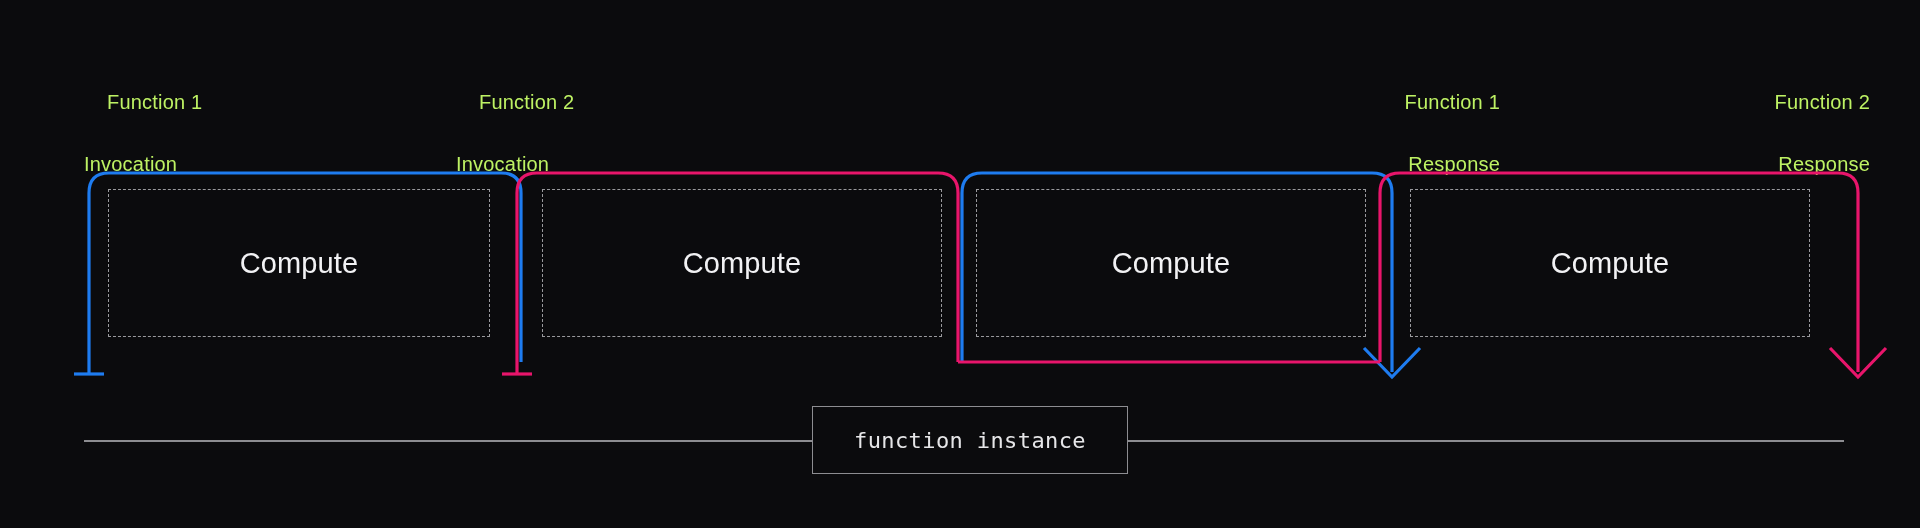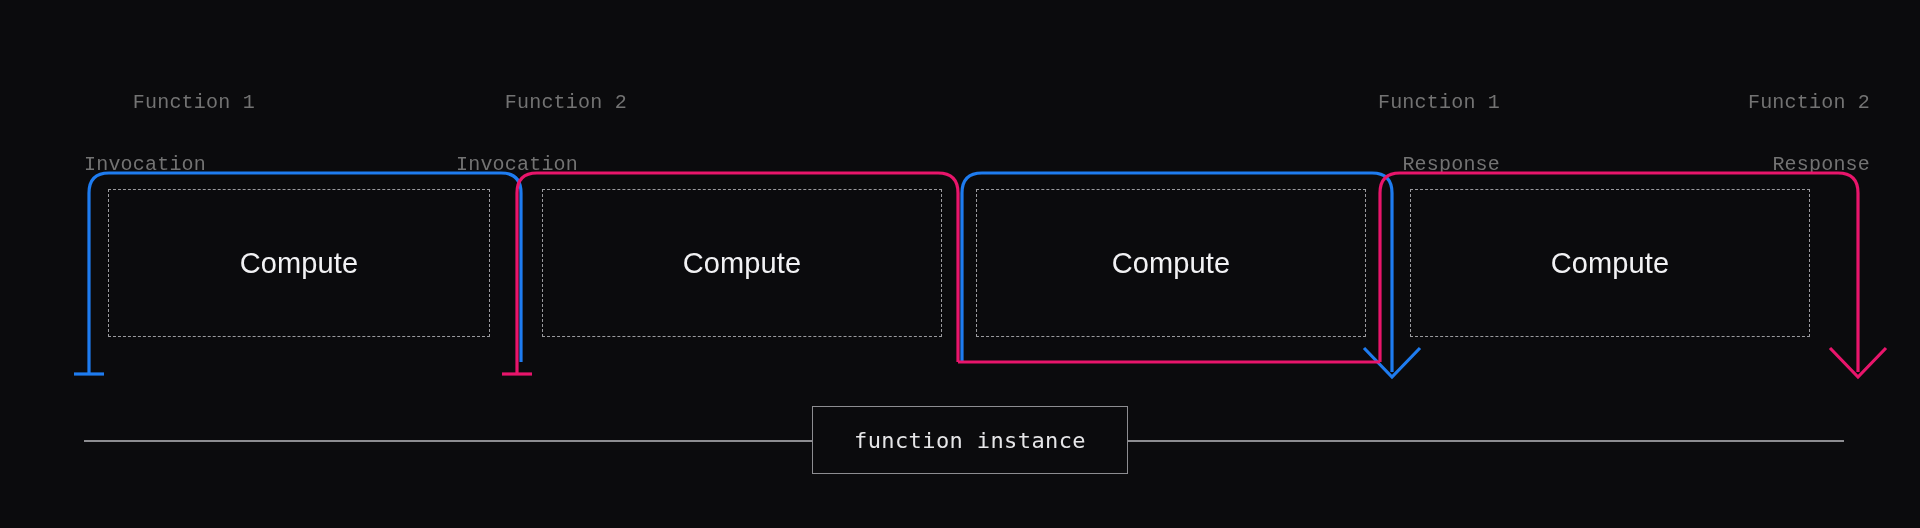--- a/index.html
+++ b/index.html
@@ -18,24 +18,24 @@
   #stage {
     position: relative;
     width: 1920px;
     height: 528px;
     background: #0b0b0d;
   }
 
   
   .phase-label {
     position: absolute;
-    font-family: Liberation Mono, monospace;
+    font-family: Liberation Sans, sans-serif;
     font-size: 20px;
     line-height: 31px;
-    color: #737373;
+    color: #bef264;
     letter-spacing: 0.2px;
     white-space: pre;
   }
   .phase-label .l2 { display: block; }
   .phase-label.align-left  { text-align: left;  }
   .phase-label.align-right { text-align: right; }
 
   
   #wires {
     position: absolute;

